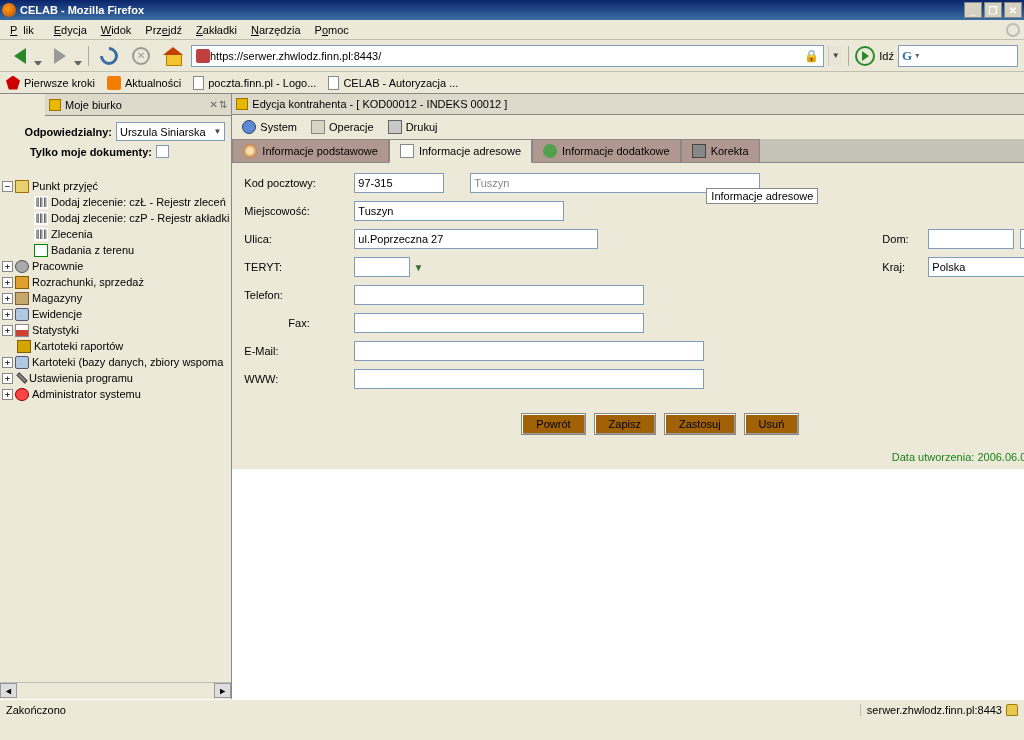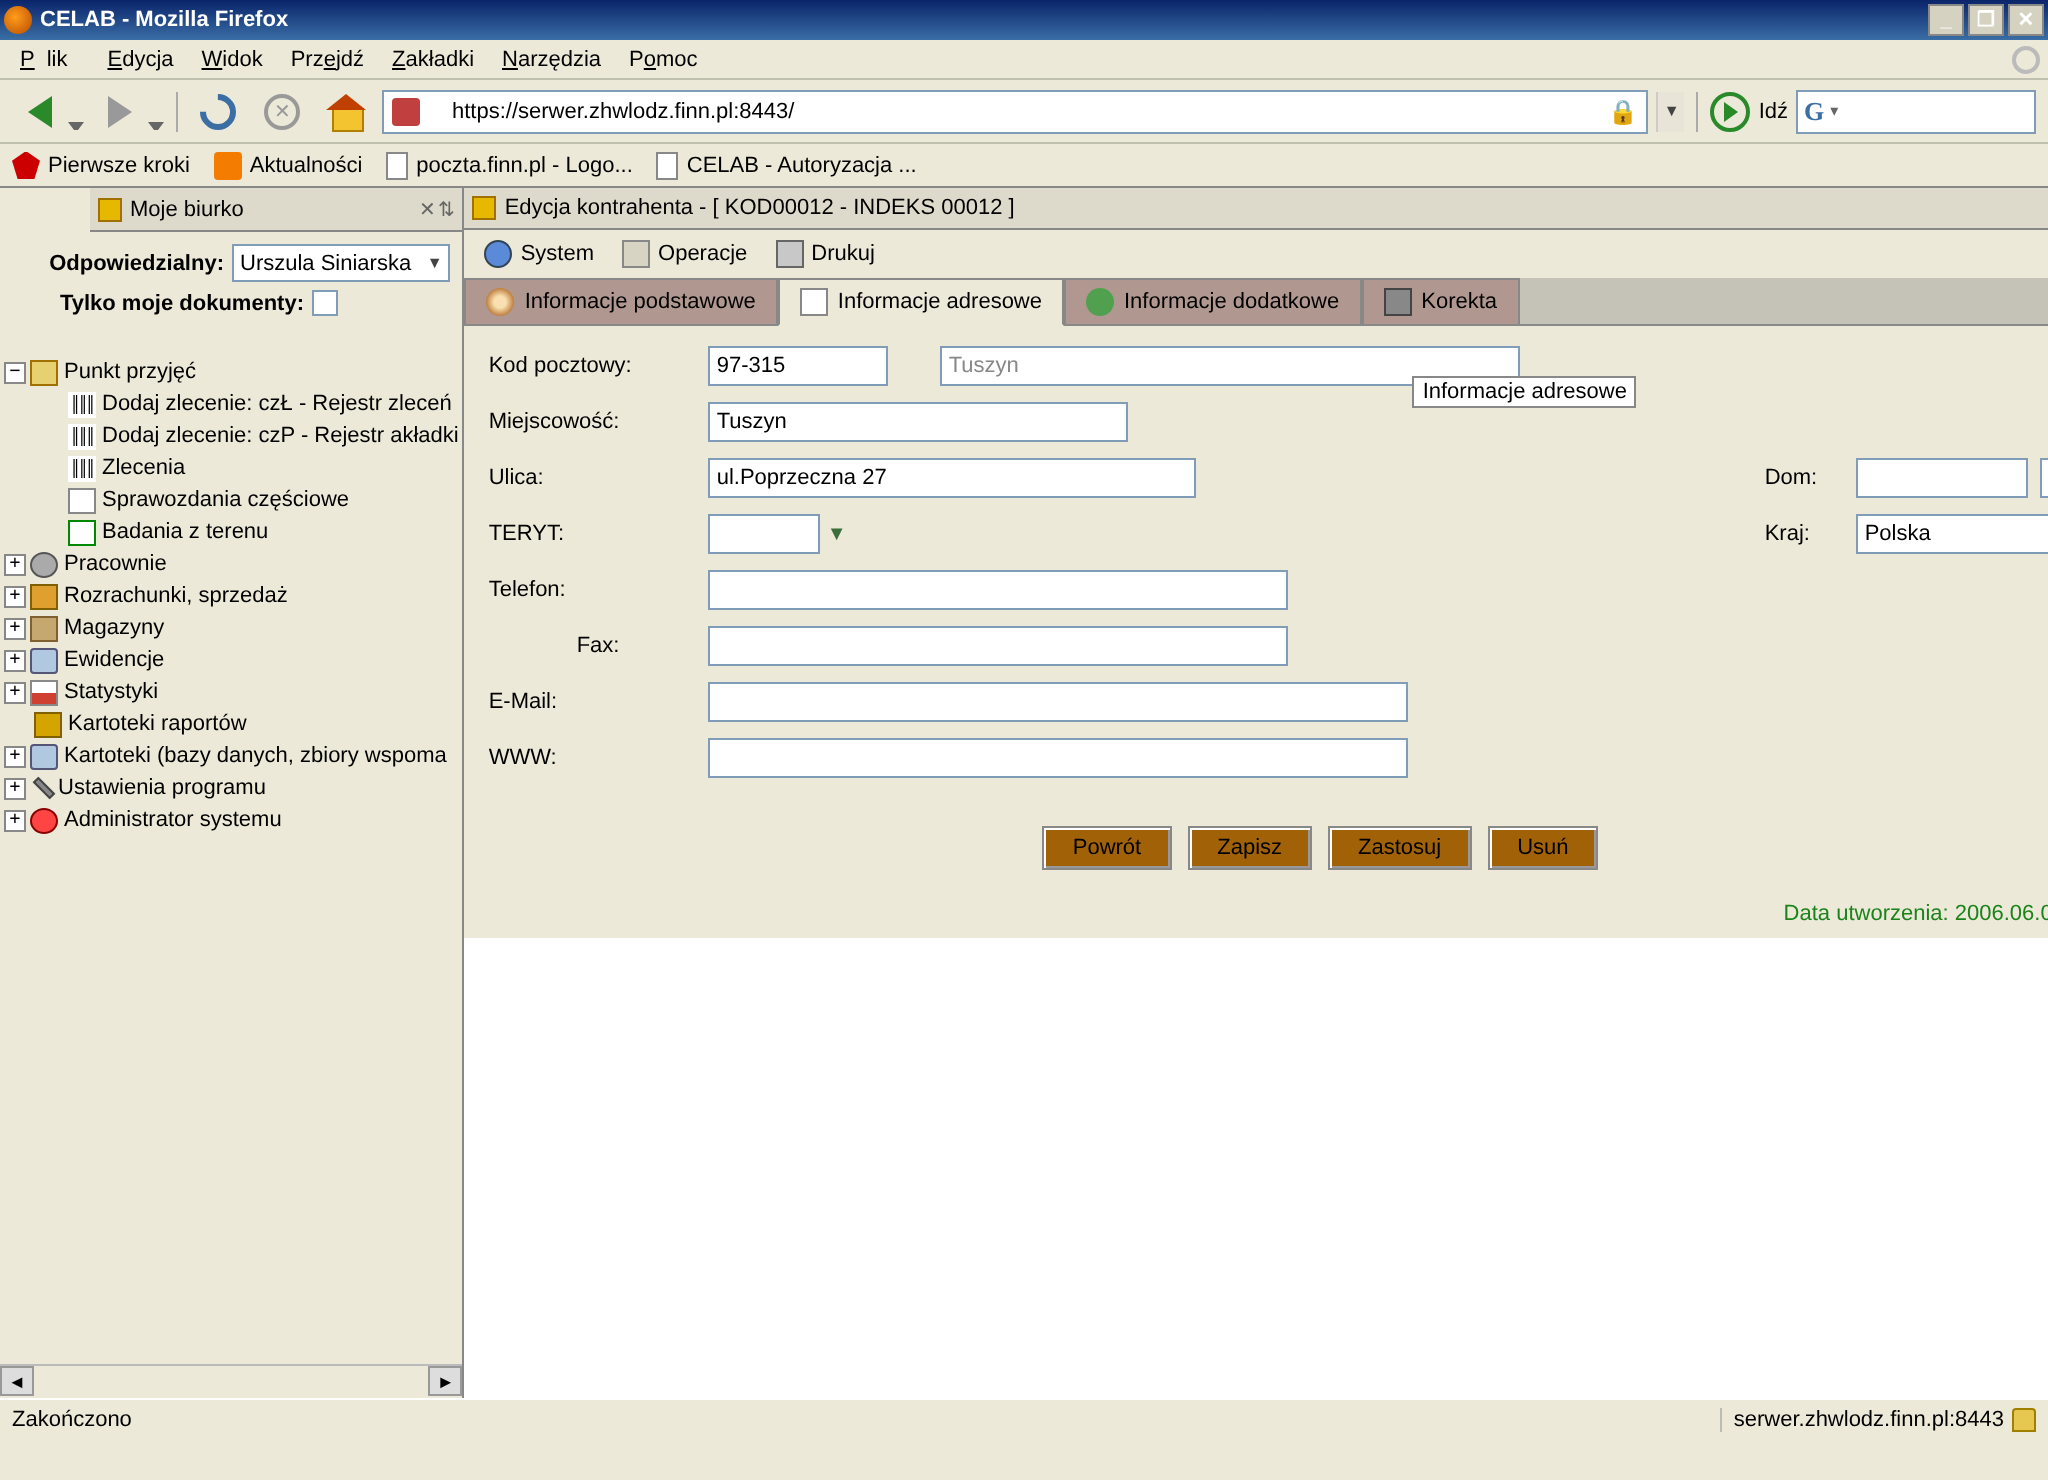--- a/index.html
+++ b/index.html
@@ -50,21 +50,21 @@
 .nav-btn { width: 28px; height: 24px; display: flex; align-items: center; justify-content: center; }
 .arrow-left { width: 0; height: 0; border-top: 8px solid transparent; border-bottom: 8px solid transparent; border-right: 12px solid #2a8a2a; }
 .arrow-right { width: 0; height: 0; border-top: 8px solid transparent; border-bottom: 8px solid transparent; border-left: 12px solid #999; }
 .nav-dd { width: 8px; height: 6px; border-top: 4px solid #666; border-left: 3px solid transparent; border-right: 3px solid transparent; align-self: flex-end; margin-bottom: 4px; margin-left: -4px; }
 .reload-icon { width: 18px; height: 18px; border: 3px solid #3a6ea5; border-radius: 50%; border-left-color: transparent; transform: rotate(45deg); }
 .stop-icon { width: 18px; height: 18px; border: 2px solid #999; border-radius: 50%; position: relative; }
 .stop-icon::after { content: "✕"; color: #999; font-size: 10px; position: absolute; top: 1px; left: 3px; }
 .home-icon { width: 18px; height: 16px; position: relative; }
 .home-icon::before { content: ""; position: absolute; top: 6px; left: 2px; width: 14px; height: 10px; background: #f4c430; border: 1px solid #b08000; }
 .home-icon::after { content: ""; position: absolute; top: -1px; left: -1px; width: 0; height: 0; border-left: 10px solid transparent; border-right: 10px solid transparent; border-bottom: 8px solid #c04000; }
-.url-bar { flex: 1; height: 22px; background: #fff; border: 1px solid #7f9db9; display: flex; align-items: center; padding: 0 4px; gap: 16px; }
+.url-bar { flex: 1; height: 22px; background: #fff; border: 1px solid #7f9db9; display: flex; align-items: center; padding: 0 4px; gap: 0; }
 .url-bar .lock-end { margin-left: auto; color: #d4a400; font-size: 12px; }
 .url-dd { width: 14px; background: #e8e5d8; height: 20px; border-left: 1px solid #ccc; display:flex;align-items:center;justify-content:center;color:#444;font-size:8px; }
 .go-btn { width: 20px; height: 20px; border: 2px solid #2a8a2a; border-radius: 50%; display: flex; align-items: center; justify-content: center; }
 .go-btn::after { content: ""; width: 0; height: 0; border-top: 5px solid transparent; border-bottom: 5px solid transparent; border-left: 7px solid #2a8a2a; }
 .search-box { width: 120px; height: 22px; background: #fff; border: 1px solid #7f9db9; display: flex; align-items: center; padding: 0 3px; gap: 3px; }
 .g-icon { font-weight: bold; color: #3a6ea5; font-size: 13px; font-family: Georgia, serif; }
 .bookmarks-bar {
   background: #ece9d8; height: 22px; display: flex; align-items: center; gap: 12px; padding: 0 6px; border-bottom: 1px solid #888;
 }
 .bm-item { display: flex; align-items: center; gap: 4px; }
@@ -272,25 +272,20 @@
         <span class="tree-icon ic-barcode"></span>
         <span>Dodaj zlecenie: czP - Rejestr akładki</span>
       </div>
       <div class="tree-row">
         <span style="width:32px;"></span>
         <span class="tree-icon ic-barcode"></span>
         <span>Zlecenia</span>
       </div>
       <div class="tree-row">
         <span style="width:32px;"></span>
-        <span class="tree-icon ic-doc"></span>
-        <span>Sprawozdania częściowe</span>
-      </div>
-      <div class="tree-row">
-        <span style="width:32px;"></span>
         <span class="tree-icon ic-doc-green"></span>
         <span>Badania z terenu</span>
       </div>
       <div class="tree-row">
         <span class="expander">+</span>
         <span class="tree-icon ic-gear"></span>
         <span>Pracownie</span>
       </div>
       <div class="tree-row">
         <span class="expander">+</span>

